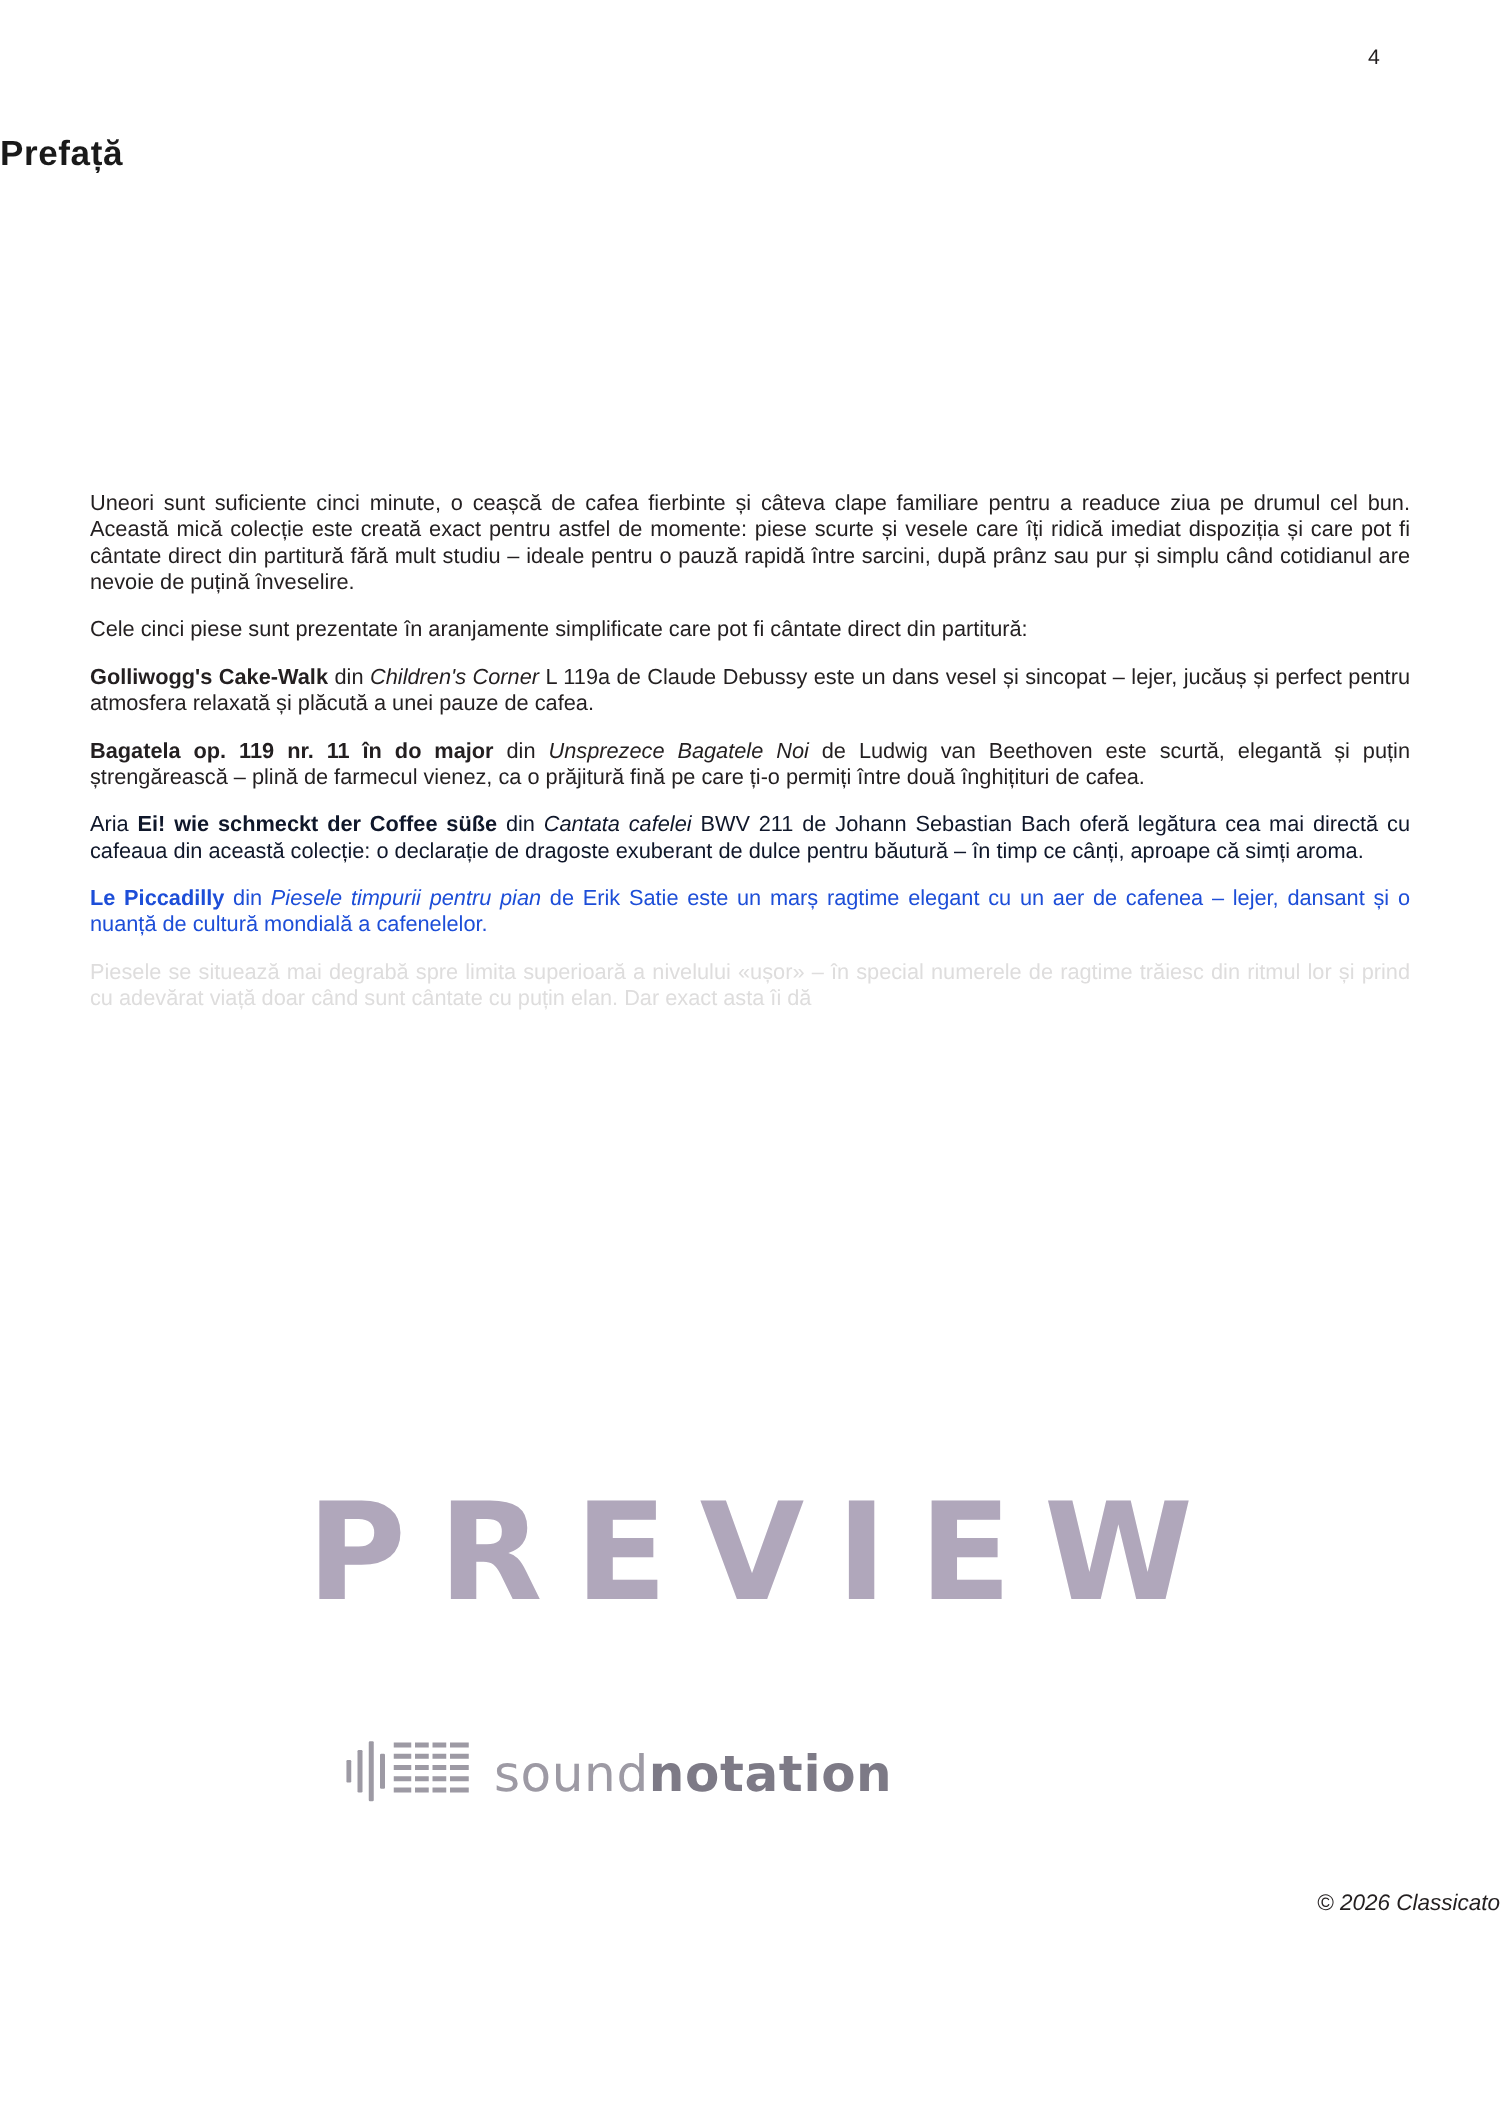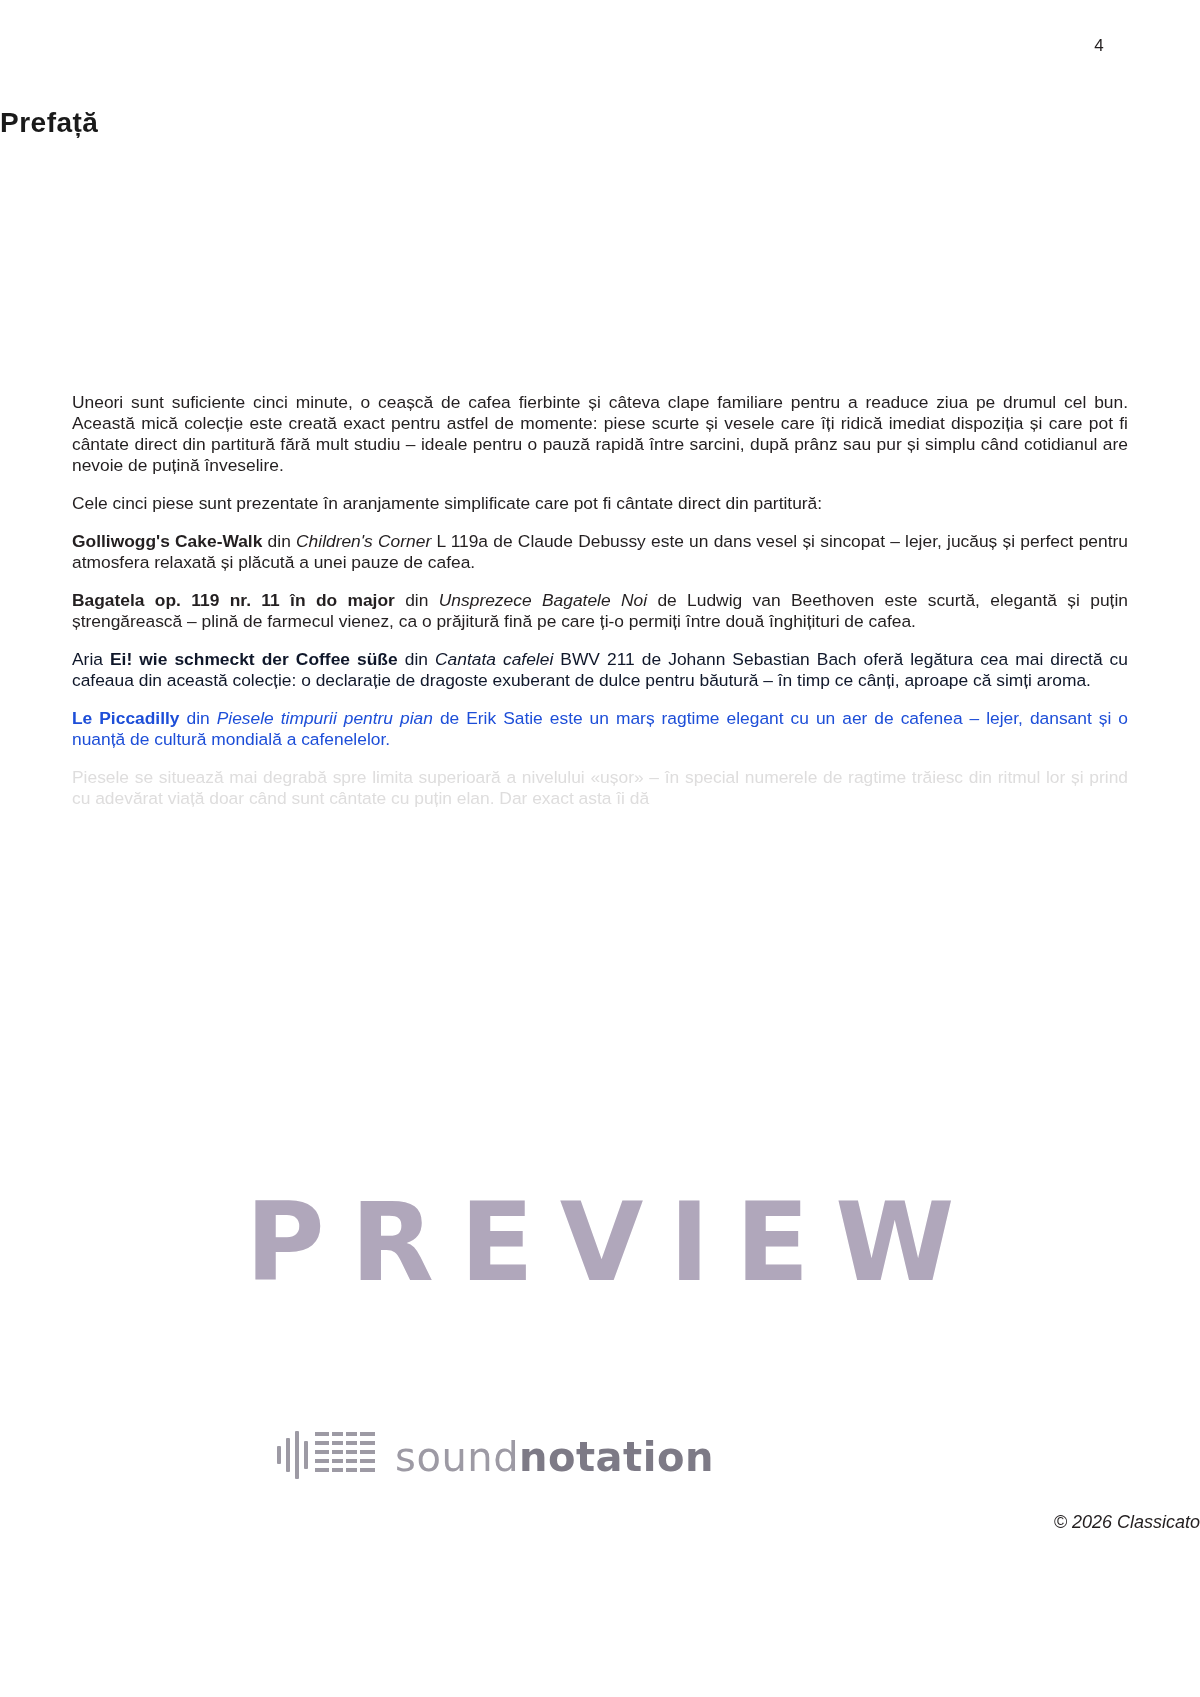--- a/index.html
+++ b/index.html
@@ -82,21 +82,21 @@
     text-align: center;
     font-size: 108px;
     font-weight: bold;
     letter-spacing: 26px;
     color: #b0a7bb;
     text-indent: 26px;
     font-family: "DejaVu Sans", sans-serif;
   }
   .logo-wrap {
     position: absolute;
-    top: 1428px;
+    top: 1390px;
     left: 0;
     width: 991px;
     display: flex;
     align-items: center;
     justify-content: center;
     gap: 14px;
     text-align: center;
   }
   .logo-mark {
     display: block;

